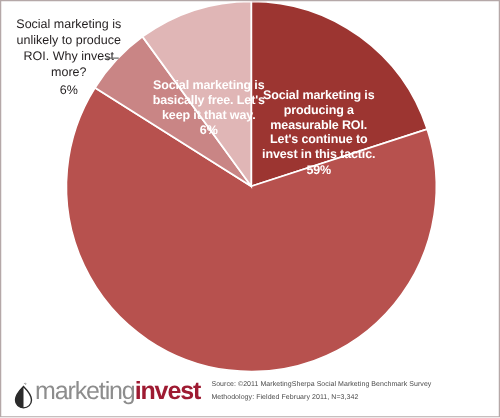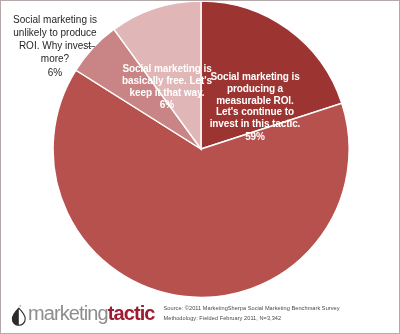--- a/index.html
+++ b/index.html
@@ -95,21 +95,21 @@
     bottom: 0;
     width: 400px;
     height: 40px;
     display: flex;
     align-items: center;
     padding-left: 10px;
     box-sizing: border-box;
   }
   #logo {
     display: flex;
-    align-items: center;
+    align-items: flex-end;
     position: relative;
     white-space: nowrap;
   }
   #logo-mark {
     width: 16px;
     height: 22px;
     margin-right: 1px;
     position: relative;
     top: 3px;
   }
@@ -176,21 +176,21 @@
   <div id="footer">
 
     <div id="logo">
       <svg id="logo-mark" viewBox="0 0 16 22">
         <path d="M8.2 1.2 C8.6 0.6 9.2 0.3 9.6 0.6 C9.9 0.9 9.7 1.5 9.2 1.9" fill="none" stroke="#8d8d8d" stroke-width="0.8"></path>
         <path d="M7.8 3.2 C4.0 7.0 1.4 10.6 1.4 14.0 C1.4 17.6 4.2 20.3 7.8 20.3
                  C11.4 20.3 14.2 17.6 14.2 14.0 C14.2 10.6 11.6 7.0 7.8 3.2 Z" fill="none" stroke="#2b2b2b" stroke-width="1.1"></path>
         <path d="M7.8 3.2 C4.0 7.0 1.4 10.6 1.4 14.0 C1.4 17.6 4.2 20.3 7.8 20.3 Z" fill="#2b2b2b"></path>
       </svg>
       <span id="logo-word-marketing">marketing</span>
-      <span id="logo-word-sherpa">tactic</span>
+      <span id="logo-word-sherpa">invest</span>
     </div>
 
     <div id="source-block">
       <div>Source: ©2011 MarketingSherpa Social Marketing Benchmark Survey</div>
       <div>Methodology: Fielded February 2011, N=3,342</div>
     </div>
 
   </div>
 
 </div>

